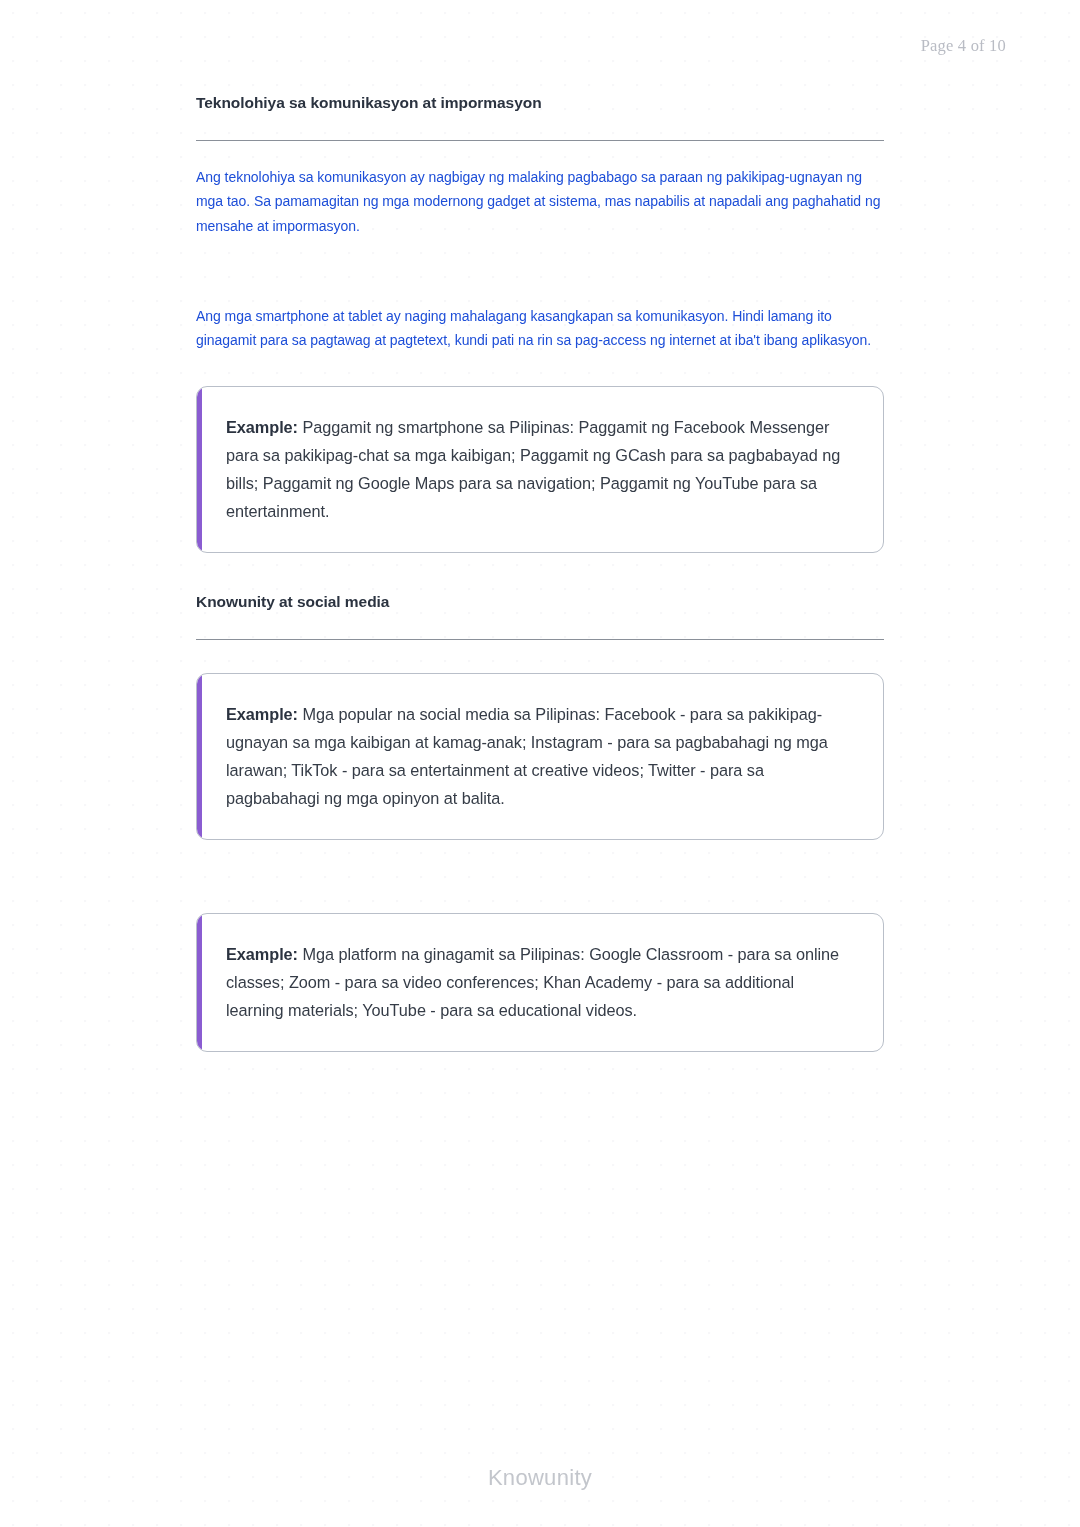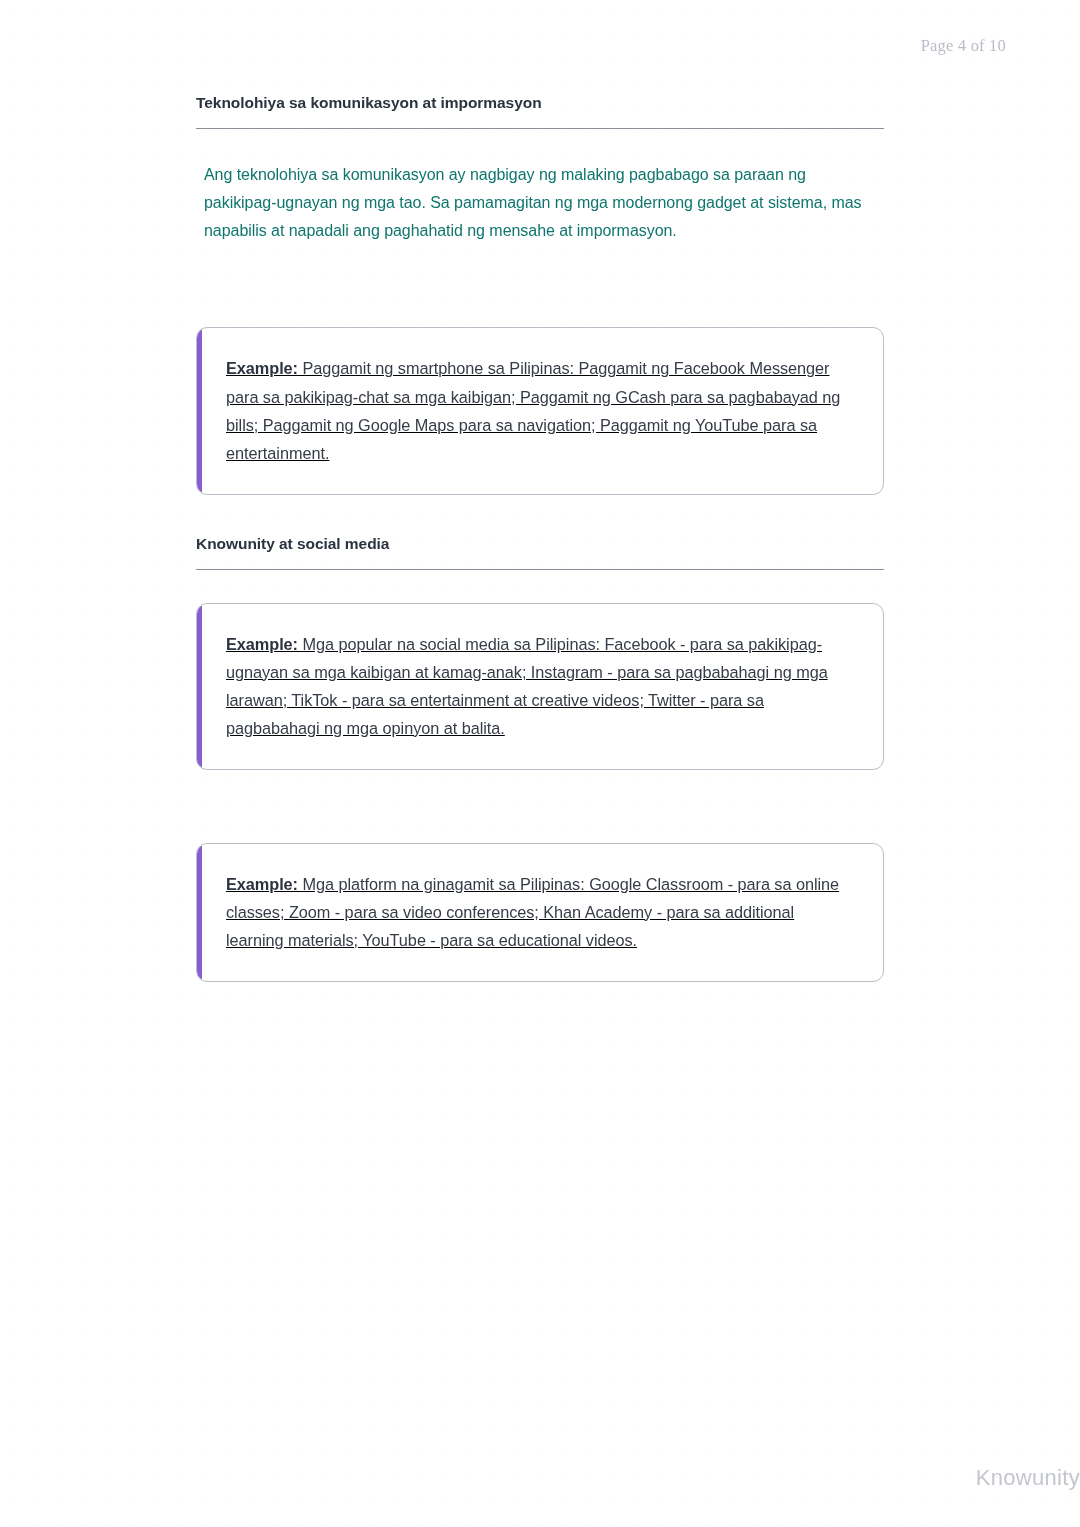--- a/index.html
+++ b/index.html
@@ -45,47 +45,46 @@
   }
 
   .section { margin: 0; }
 
   .section-heading {
     font-size: 15.5px;
     font-weight: bold;
     color: #2b3340;
     letter-spacing: -0.05px;
     margin: 0;
-    padding-bottom: 16px;
+    padding-bottom: 28px;
     border-bottom: 1.6px solid #8a9099;
   }
 
   .section-body {
-    font-size: 16px;
+    font-size: 14px;
     line-height: 1.74;
-    color: #0f766e;
-    margin: 8px;
+    color: #1d4ed8;
+    margin: 0;
     padding-top: 24px;
     letter-spacing: -0.05px;
   }
 
   
   .gap-sec   { height: 42px; }
   .gap-box   { height: 33px; }
   .gap-after { height: 40px; }
 
   
   .example-box {
     position: relative;
     background: #ffffff;
     border: 1.3px solid #b9bfc9;
     border-radius: 11px;
     padding: 26px 30px 27px 29px;
     overflow: hidden;
-    text-decoration: underline;
   }
 
   .example-box::before {
     content: "";
     position: absolute;
     left: 0;
     top: 0;
     bottom: 0;
     width: 5px;
     background: #8a5cd1;
@@ -105,21 +104,21 @@
     font-weight: bold;
     color: #2b3340;
   }
 
   
   .watermark {
     position: absolute;
     left: 0;
     right: 0;
     bottom: 36px;
-    text-align: right;
+    text-align: center;
     font-size: 22px;
     color: #c3c6cc;
     letter-spacing: 0.3px;
     margin-top: 44px;
   }
 </style>
 </head>
 <body>
 
 <div class="page-indicator">Page 4 of 10</div>
@@ -127,20 +126,21 @@
 <div class="doc">
 
   <div class="section">
     <h2 class="section-heading">Teknolohiya sa komunikasyon at impormasyon</h2>
     <p class="section-body">Ang teknolohiya sa komunikasyon ay nagbigay ng malaking pagbabago sa paraan ng pakikipag-ugnayan ng mga tao. Sa pamamagitan ng mga modernong gadget at sistema, mas napabilis at napadali ang paghahatid ng mensahe at impormasyon.</p>
   </div>
 
   <div class="gap-sec"></div>
 
   <div class="section">
+    <p class="section-body">Ang mga smartphone at tablet ay naging mahalagang kasangkapan sa komunikasyon. Hindi lamang ito ginagamit para sa pagtawag at pagtetext, kundi pati na rin sa pag-access ng internet at iba't ibang aplikasyon.</p>
   </div>
 
   <div class="gap-box"></div>
 
   <div class="example-box">
     <p class="example-text"><span class="example-label">Example:</span><span> Paggamit ng smartphone sa Pilipinas: Paggamit ng Facebook Messenger para sa pakikipag-chat sa mga kaibigan; Paggamit ng GCash para sa pagbabayad ng bills; Paggamit ng Google Maps para sa navigation; Paggamit ng YouTube para sa entertainment.</span></p>
   </div>
 
   <div class="gap-after"></div>
 

